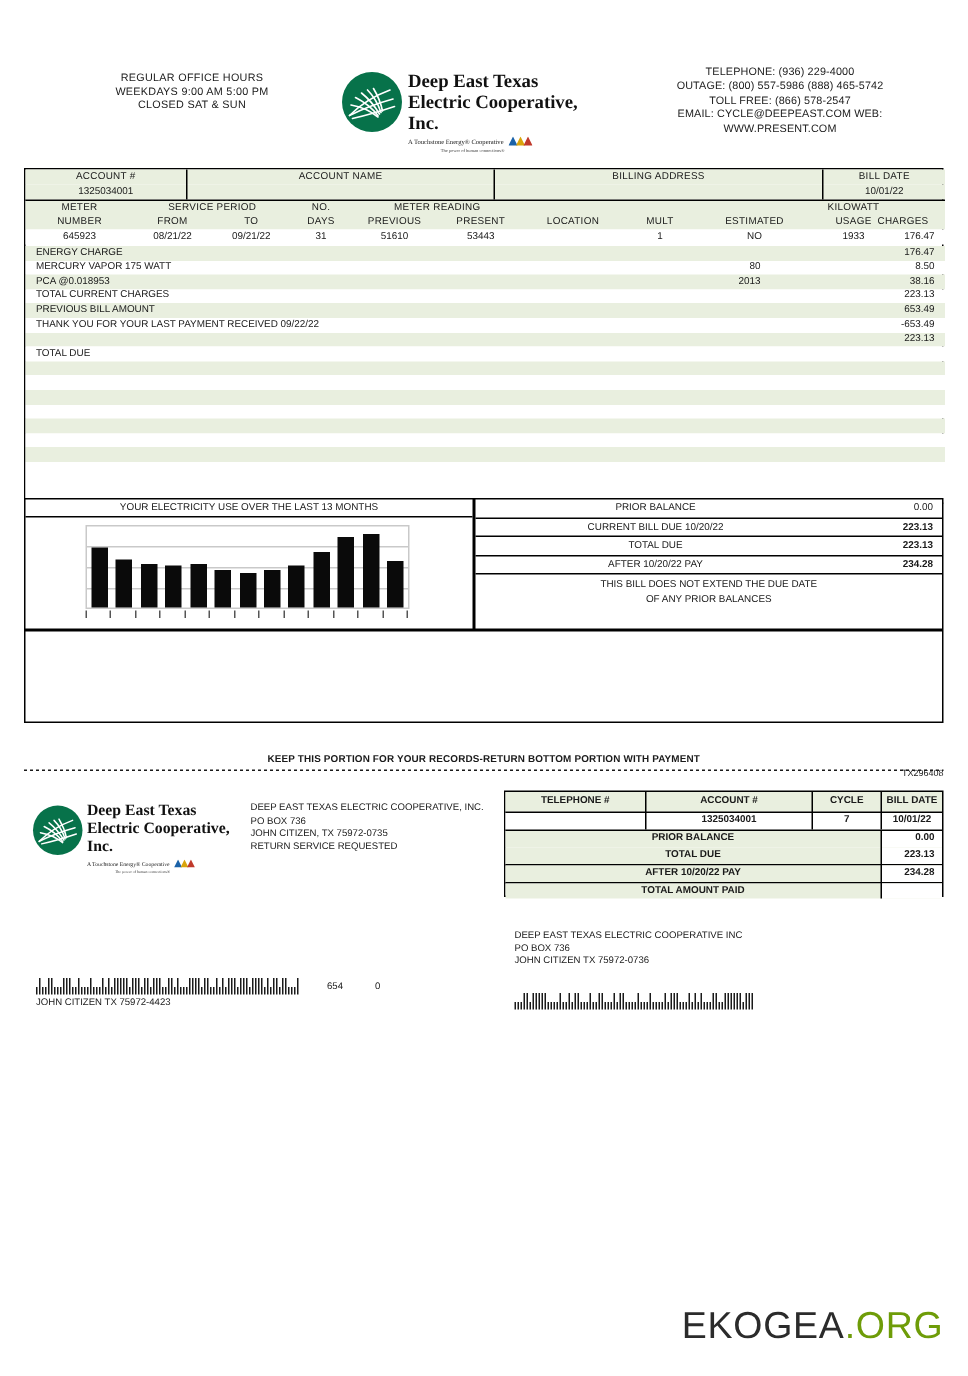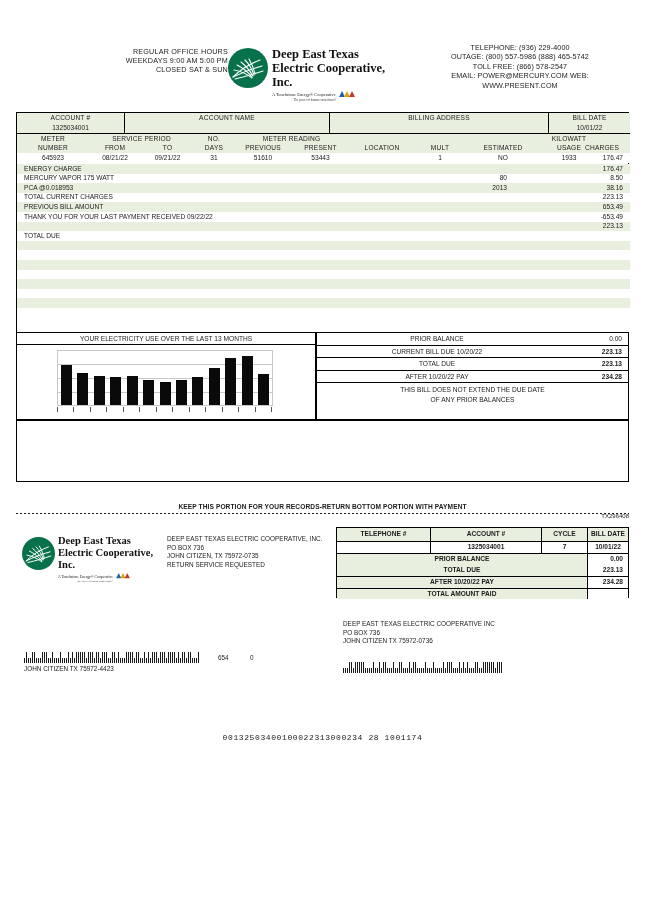--- a/index.html
+++ b/index.html
@@ -13,21 +13,21 @@
     position: relative;
     overflow: hidden;
   }
 
   .page { position:absolute; left:0; top:0; width:645px; height:917px; }
 
   
   .header { position:absolute; left:0; top:40px; width:645px; height:62px; }
   .hdr-hours {
     position:absolute; left:28px; top:7px; width:200px;
-    text-align:right; font-size:7.2px; line-height:9.2px; letter-spacing:.2px;
+    text-align:center; font-size:7.2px; line-height:9.2px; letter-spacing:.2px;
   }
   .hdr-contact {
     position:absolute; left:398px; top:3px; width:244px;
     text-align:center; font-size:7.2px; line-height:9.4px; letter-spacing:.1px;
   }
   .hdr-logo { position:absolute; left:228px; top:2px; width:165px; height:58px; }
   .logo-mark {
     position:absolute; left:0; top:6px; width:40px; height:40px;
     border-radius:50%; background:#07724a;
   }
@@ -181,21 +181,21 @@
           </span>
         </div>
         <div class="logo-tag2">The power of human connections®</div>
       </div>
     </div>
 
     <div class="hdr-contact">
       <div>TELEPHONE: (936) 229-4000</div>
       <div>OUTAGE: (800) 557-5986 (888) 465-5742</div>
       <div>TOLL FREE: (866) 578-2547</div>
-      <div>EMAIL: POWER@MERCURY.COM WEB:</div>
+      <div>EMAIL: CYCLE@DEEPEAST.COM WEB:</div>
       <div>WWW.PRESENT.COM</div>
     </div>
   </div>
 
   <div class="main-box">
 
     <div class="row band" style="left:0; top:0; height:10px;">
       <div class="cell hd c-center" style="left:0; top:1px; width:107px;">ACCOUNT #</div>
       <div class="cell hd c-center" style="left:108px; top:1px; width:204px;">ACCOUNT NAME</div>
       <div class="cell hd c-center" style="left:313px; top:1px; width:218px;">BILLING ADDRESS</div>
@@ -475,16 +475,18 @@
     <span class="b">0</span>
   </div>
 
   <div class="remit-addr">
     <div>DEEP EAST TEXAS ELECTRIC COOPERATIVE INC</div>
     <div>PO BOX 736</div>
     <div>JOHN CITIZEN TX 75972-0736</div>
   </div>
   <div class="bc" id="bc-right" style="left:343px; top:655px;"><span style="width: 1px; height: 5px; margin-right: 1px;"></span><span style="width: 1px; height: 5px; margin-right: 1px;"></span><span style="width: 1px; height: 5px; margin-right: 1px;"></span><span style="width: 1px; height: 11px; margin-right: 1px;"></span><span style="width: 1px; height: 11px; margin-right: 1px;"></span><span style="width: 1px; height: 5px; margin-right: 1px;"></span><span style="width: 1px; height: 11px; margin-right: 1px;"></span><span style="width: 1px; height: 11px; margin-right: 1px;"></span><span style="width: 1px; height: 11px; margin-right: 1px;"></span><span style="width: 1px; height: 11px; margin-right: 1px;"></span><span style="width: 1px; height: 11px; margin-right: 1px;"></span><span style="width: 1px; height: 5px; margin-right: 1px;"></span><span style="width: 1px; height: 5px; margin-right: 1px;"></span><span style="width: 1px; height: 5px; margin-right: 1px;"></span><span style="width: 1px; height: 5px; margin-right: 1px;"></span><span style="width: 1px; height: 11px; margin-right: 1px;"></span><span style="width: 1px; height: 5px; margin-right: 1px;"></span><span style="width: 1px; height: 5px; margin-right: 1px;"></span><span style="width: 1px; height: 11px; margin-right: 1px;"></span><span style="width: 1px; height: 5px; margin-right: 1px;"></span><span style="width: 1px; height: 11px; margin-right: 1px;"></span><span style="width: 1px; height: 11px; margin-right: 1px;"></span><span style="width: 1px; height: 5px; margin-right: 1px;"></span><span style="width: 1px; height: 5px; margin-right: 1px;"></span><span style="width: 1px; height: 5px; margin-right: 1px;"></span><span style="width: 1px; height: 11px; margin-right: 1px;"></span><span style="width: 1px; height: 5px; margin-right: 1px;"></span><span style="width: 1px; height: 5px; margin-right: 1px;"></span><span style="width: 1px; height: 11px; margin-right: 1px;"></span><span style="width: 1px; height: 11px; margin-right: 1px;"></span><span style="width: 1px; height: 5px; margin-right: 1px;"></span><span style="width: 1px; height: 5px; margin-right: 1px;"></span><span style="width: 1px; height: 5px; margin-right: 1px;"></span><span style="width: 1px; height: 11px; margin-right: 1px;"></span><span style="width: 1px; height: 5px; margin-right: 1px;"></span><span style="width: 1px; height: 11px; margin-right: 1px;"></span><span style="width: 1px; height: 11px; margin-right: 1px;"></span><span style="width: 1px; height: 5px; margin-right: 1px;"></span><span style="width: 1px; height: 5px; margin-right: 1px;"></span><span style="width: 1px; height: 5px; margin-right: 1px;"></span><span style="width: 1px; height: 5px; margin-right: 1px;"></span><span style="width: 1px; height: 11px; margin-right: 1px;"></span><span style="width: 1px; height: 5px; margin-right: 1px;"></span><span style="width: 1px; height: 5px; margin-right: 1px;"></span><span style="width: 1px; height: 5px; margin-right: 1px;"></span><span style="width: 1px; height: 11px; margin-right: 1px;"></span><span style="width: 1px; height: 5px; margin-right: 1px;"></span><span style="width: 1px; height: 5px; margin-right: 1px;"></span><span style="width: 1px; height: 5px; margin-right: 1px;"></span><span style="width: 1px; height: 5px; margin-right: 1px;"></span><span style="width: 1px; height: 11px; margin-right: 1px;"></span><span style="width: 1px; height: 5px; margin-right: 1px;"></span><span style="width: 1px; height: 11px; margin-right: 1px;"></span><span style="width: 1px; height: 11px; margin-right: 1px;"></span><span style="width: 1px; height: 11px; margin-right: 1px;"></span><span style="width: 1px; height: 5px; margin-right: 1px;"></span><span style="width: 1px; height: 5px; margin-right: 1px;"></span><span style="width: 1px; height: 5px; margin-right: 1px;"></span><span style="width: 1px; height: 11px; margin-right: 1px;"></span><span style="width: 1px; height: 5px; margin-right: 1px;"></span><span style="width: 1px; height: 11px; margin-right: 1px;"></span><span style="width: 1px; height: 5px; margin-right: 1px;"></span><span style="width: 1px; height: 11px; margin-right: 1px;"></span><span style="width: 1px; height: 5px; margin-right: 1px;"></span><span style="width: 1px; height: 5px; margin-right: 1px;"></span><span style="width: 1px; height: 5px; margin-right: 1px;"></span><span style="width: 1px; height: 11px; margin-right: 1px;"></span><span style="width: 1px; height: 11px; margin-right: 1px;"></span><span style="width: 1px; height: 5px; margin-right: 1px;"></span><span style="width: 1px; height: 5px; margin-right: 1px;"></span><span style="width: 1px; height: 11px; margin-right: 1px;"></span><span style="width: 1px; height: 11px; margin-right: 1px;"></span><span style="width: 1px; height: 11px; margin-right: 1px;"></span><span style="width: 1px; height: 11px; margin-right: 1px;"></span><span style="width: 1px; height: 11px; margin-right: 1px;"></span><span style="width: 1px; height: 11px; margin-right: 1px;"></span><span style="width: 1px; height: 5px; margin-right: 1px;"></span><span style="width: 1px; height: 11px; margin-right: 1px;"></span><span style="width: 1px; height: 11px; margin-right: 1px;"></span><span style="width: 1px; height: 11px; margin-right: 1px;"></span></div>
 
-  <div class="micr">00132503400100022313000234 28  1001174</div>
-
+
+  <div class="ekogea">
+    <span class="k">EKOGEA</span><span class="o">.ORG</span>
+  </div>
 
 </div>
 
 </body></html>

